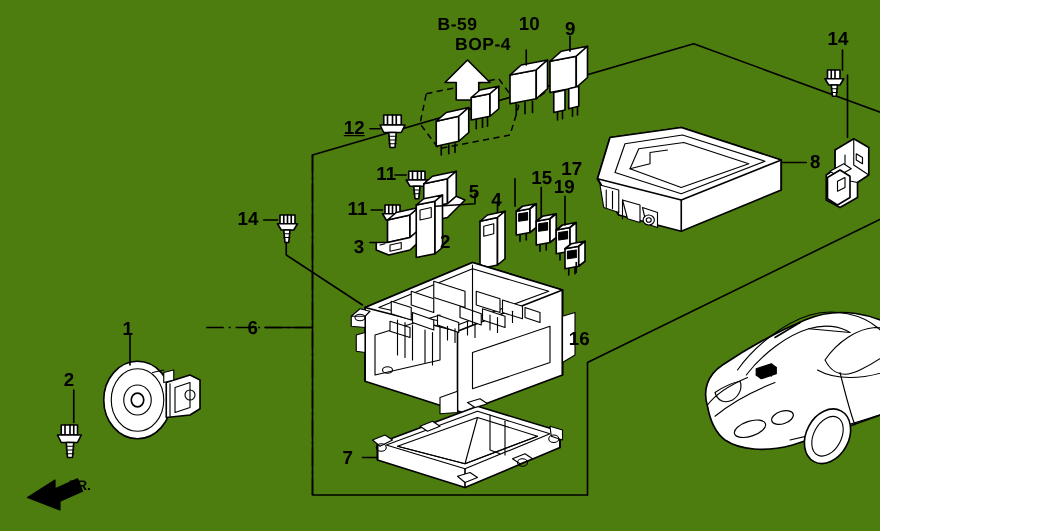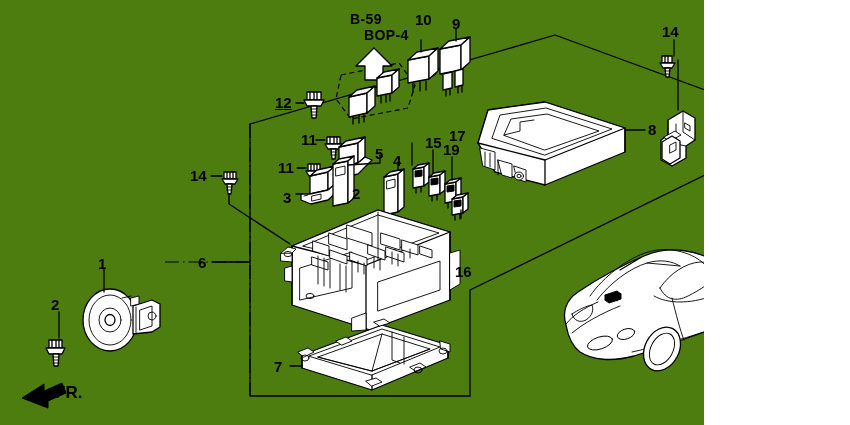--- a/index.html
+++ b/index.html
@@ -38,21 +38,21 @@
     font-size: 14px;
     letter-spacing: 0.4px;
     color: #000000;
     line-height: 1.08;
     white-space: nowrap;
   }
   .fr-label {
     position: absolute;
     font-family: "Liberation Sans", sans-serif;
     font-weight: bold;
-    font-size: 17px;
+    font-size: 11px;
     color: #000000;
     white-space: nowrap;
   }
   .partno {
     position: absolute;
     font-family: "Liberation Serif", serif;
     font-size: 13px;
     letter-spacing: 1.6px;
     color: #000000;
     white-space: nowrap;

